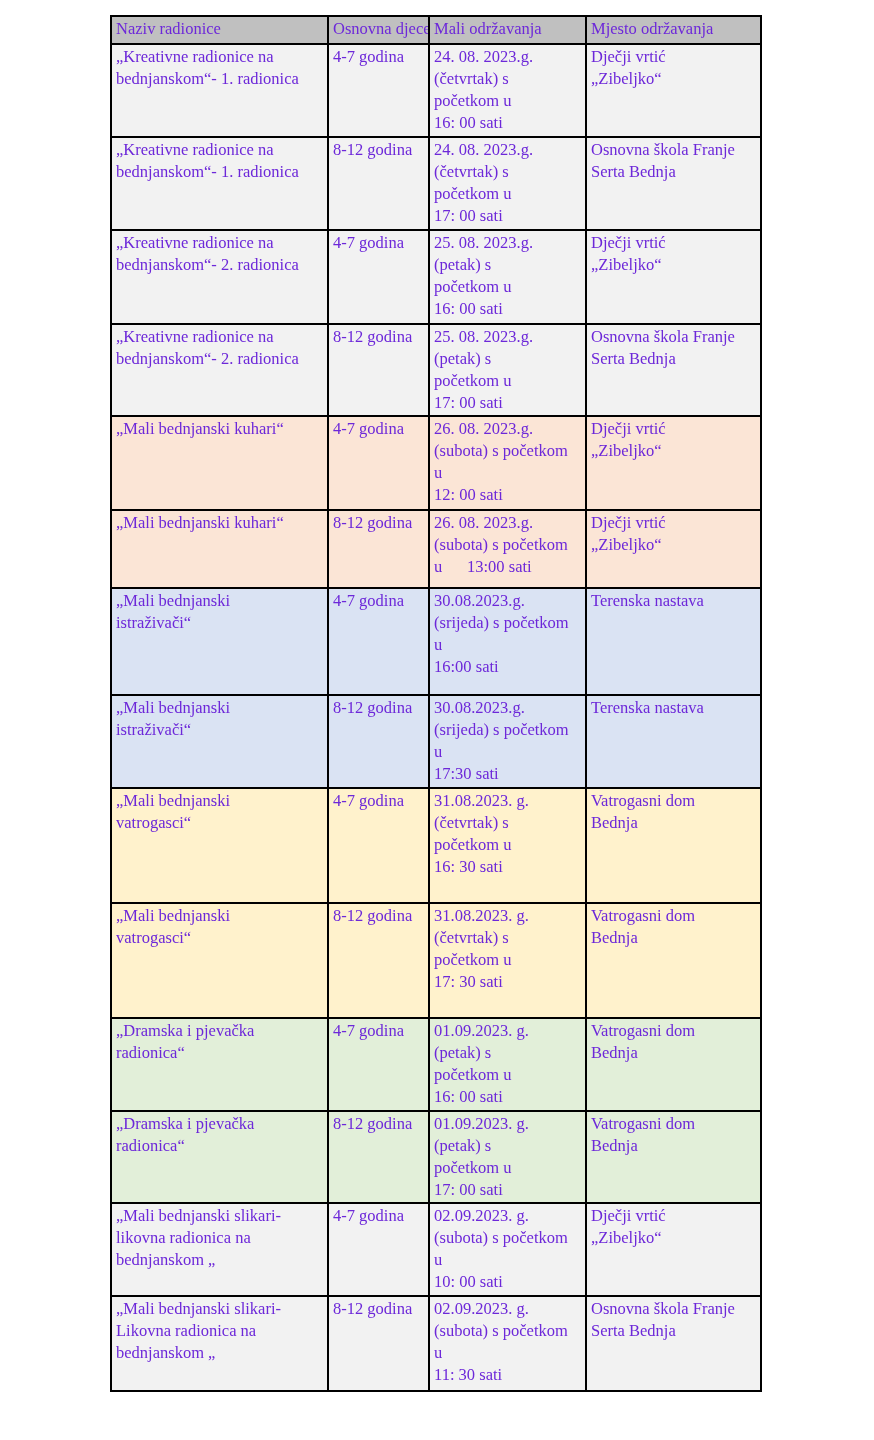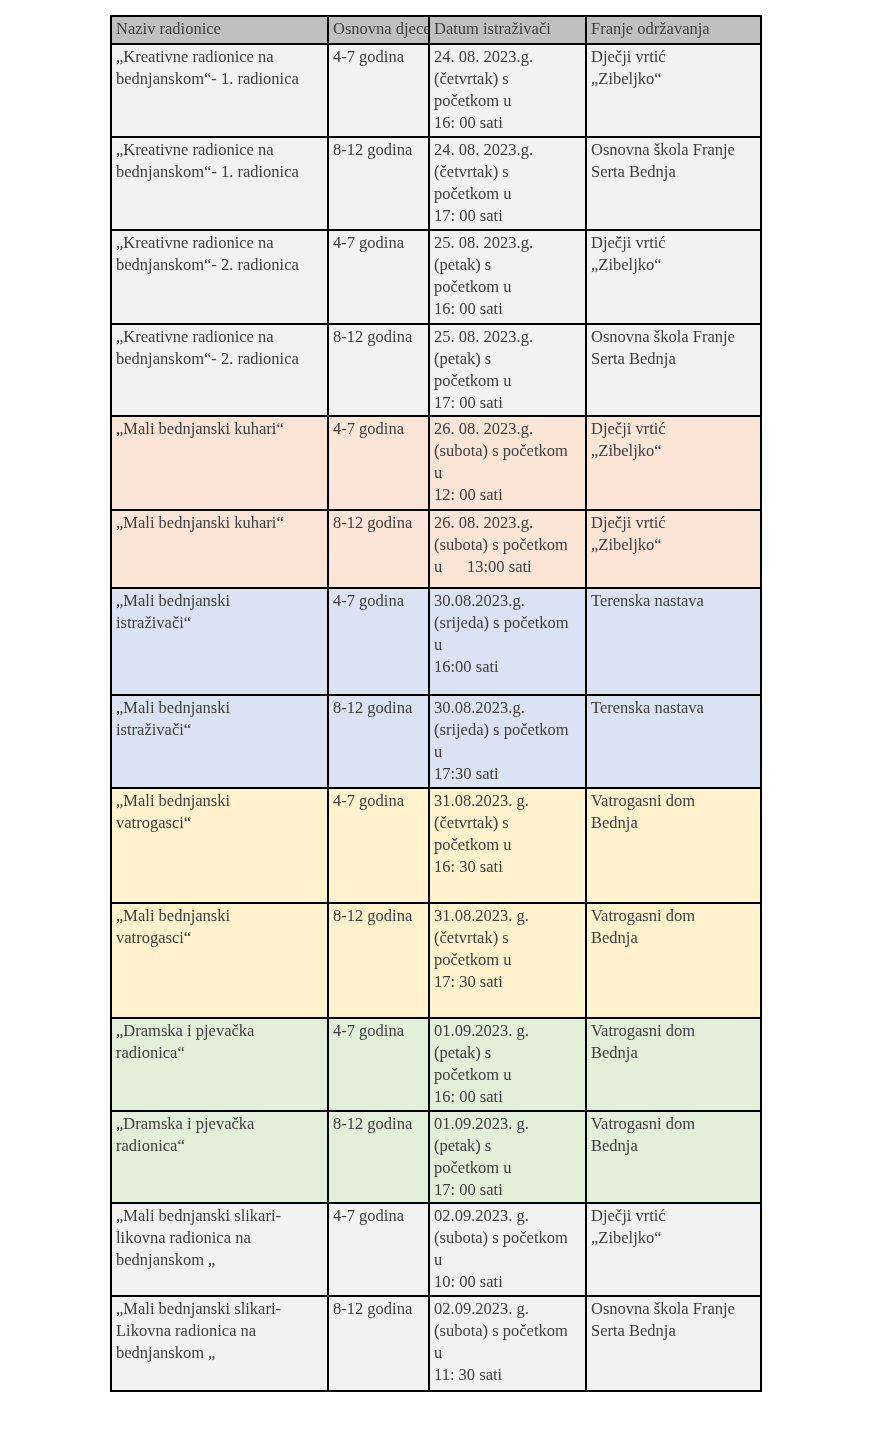--- a/index.html
+++ b/index.html
@@ -21,21 +21,21 @@
   }
   table.schedule th,
   table.schedule td {
     border: 2px solid #000000;
     vertical-align: top;
     text-align: left;
     padding: 1px 2px 1px 4px;
     font-size: 16.5px;
     line-height: 1.33;
     font-weight: normal;
-    color: #404040;
+    color: #6d28d9;
     white-space: pre-wrap;
     overflow: hidden;
   }
   table.schedule th {
     height: 28px;
     white-space: nowrap;
   }
 </style>
 </head>
 <body>
@@ -45,22 +45,22 @@
     <colgroup>
       <col style="width:217px">
       <col style="width:101px">
       <col style="width:157px">
       <col style="width:175px">
     </colgroup>
     <thead>
       <tr style="background-color: rgb(192, 192, 192);">
         <th>Naziv radionice</th>
         <th>Osnovna djece</th>
-        <th>Datum istraživači</th>
-        <th>Franje održavanja</th>
+        <th>Mali održavanja</th>
+        <th>Mjesto održavanja</th>
       </tr>
     </thead>
     <tbody>
       <tr style="height: 93px; background-color: rgb(242, 242, 242);">
         <td>„Kreativne radionice na
 bednjanskom“- 1. radionica</td>
         <td>4-7 godina</td>
         <td>24. 08. 2023.g.
 (četvrtak) s
 početkom u

